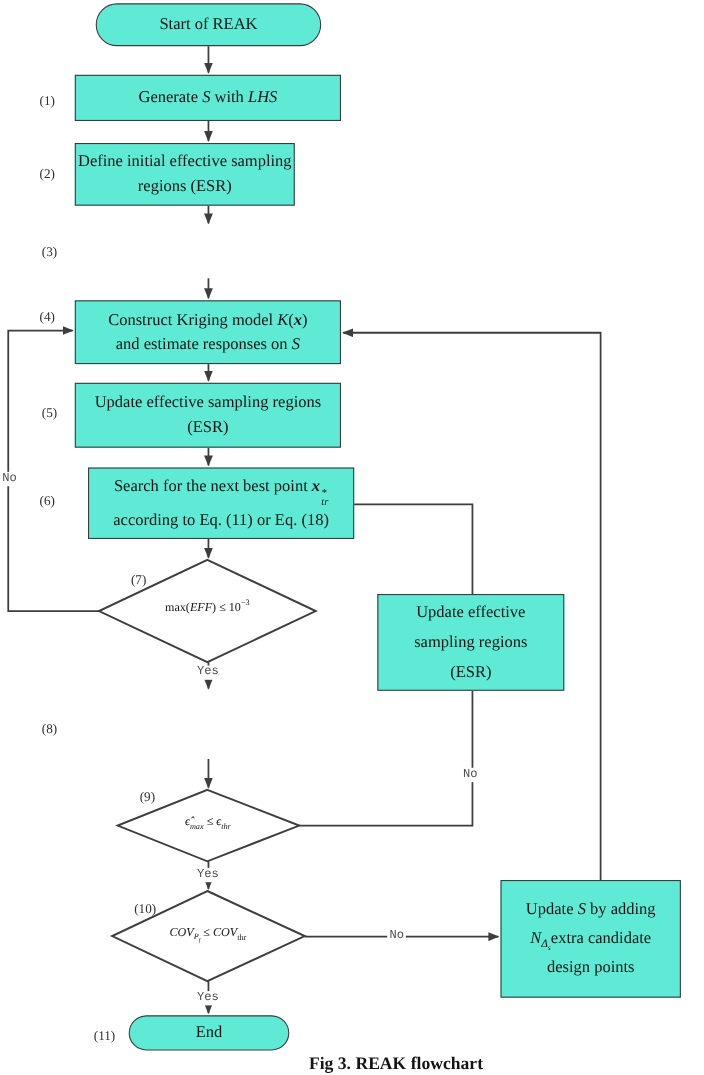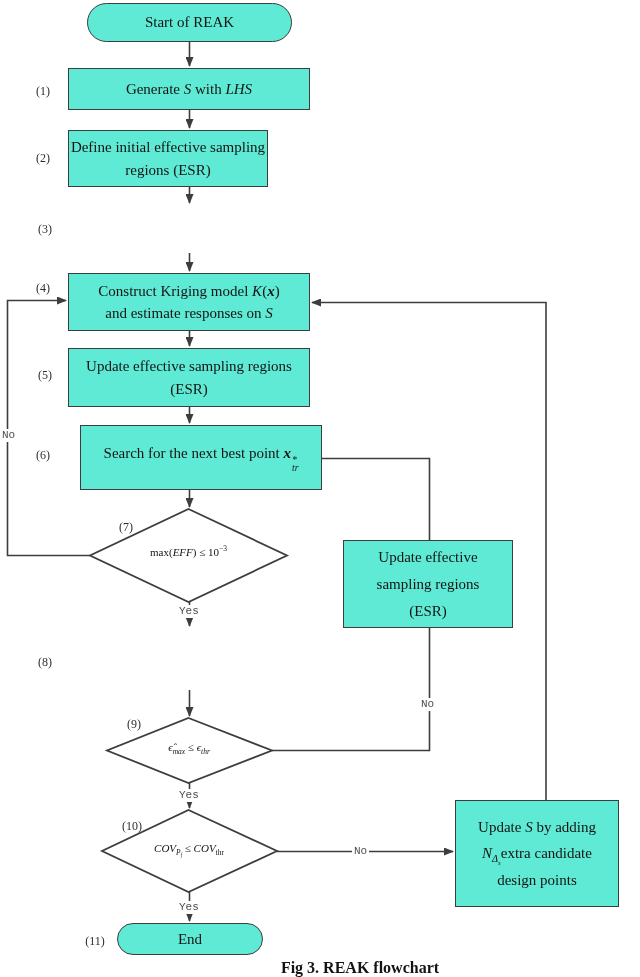--- a/index.html
+++ b/index.html
@@ -82,20 +82,21 @@
   <div class="node" style="left:68px;top:348px;width:242px;height:59px;">
     <div class="ln">Update effective sampling regions</div>
     <div class="ln">(ESR)</div>
   </div>
 
   <div class="node" style="left:68px;top:425px;width:242px;height:65px;margin-left:12px;">
     <div class="ln"><span>Search for the next best point </span><span class="bi">x</span><span class="supsub">
           <span>*</span>
           <span>tr</span>
         </span></div>
+    <div class="ln">according to Eq. (11) or Eq. (18)</div>
   </div>
 
 
   <div class="node" style="left:343px;top:540px;width:170px;height:88px;line-height:1.8;">
     <div class="ln">Update effective</div>
     <div class="ln">sampling regions</div>
     <div class="ln">(ESR)</div>
   </div>
 
   <div class="node" style="left:455px;top:800px;width:164px;height:107px;line-height:1.75;">

